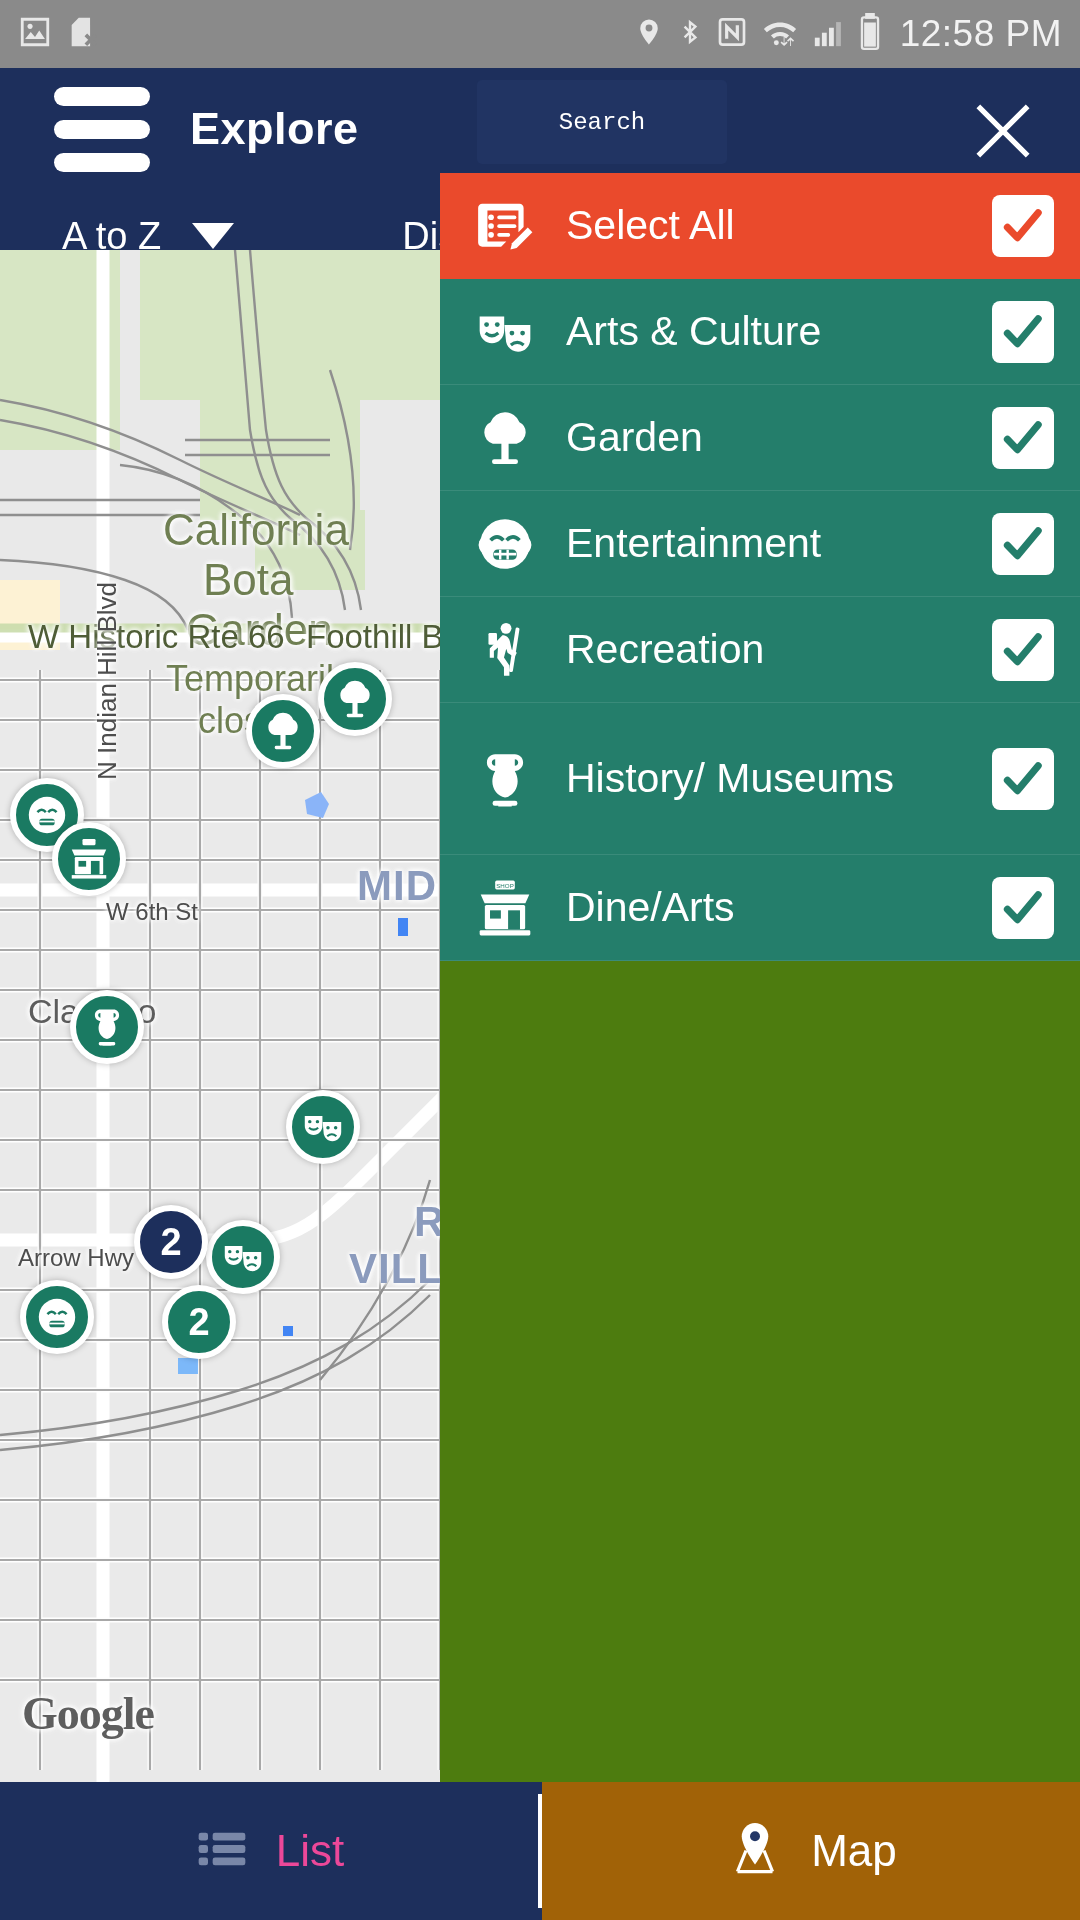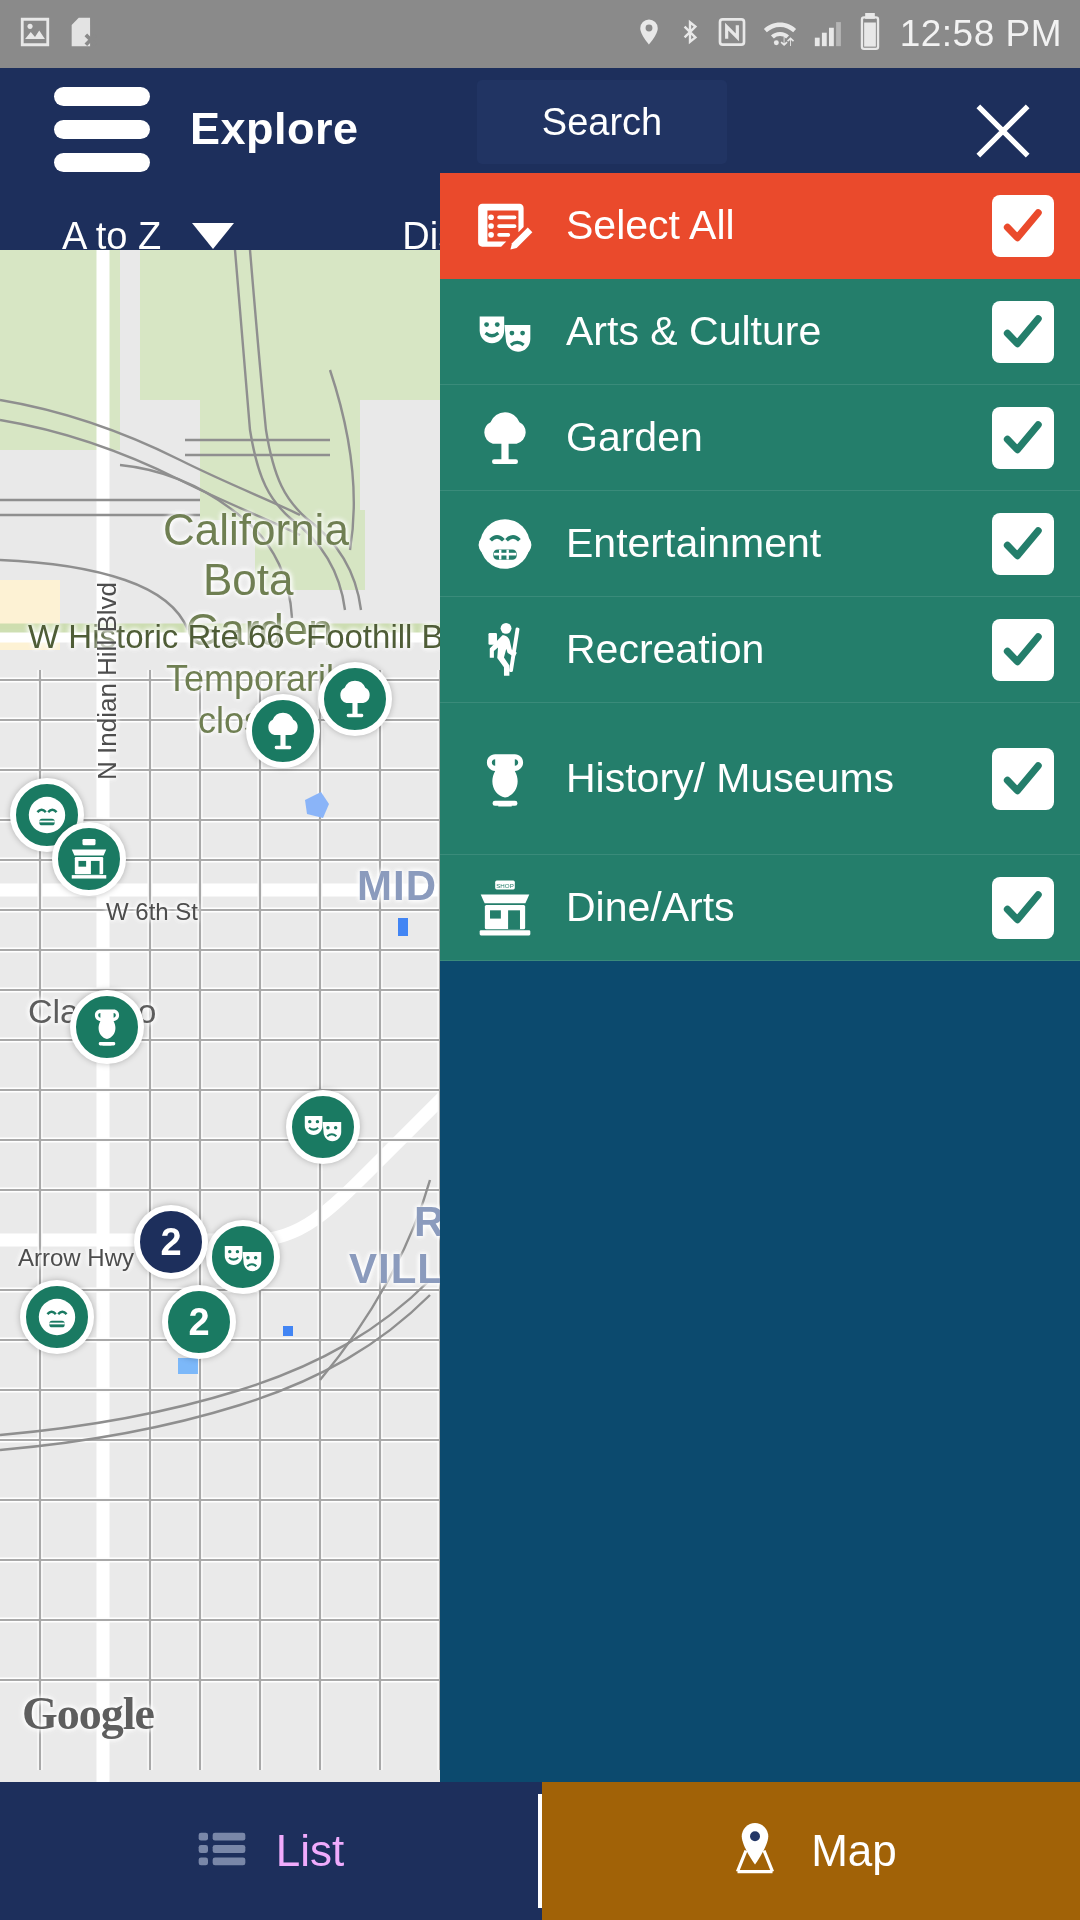--- a/index.html
+++ b/index.html
@@ -32,21 +32,21 @@
   }
   .hamburger span { display:block; height: 19px; background: #fff; border-radius: 10px; }
   .appbar-title {
     color: #fff; font-size: 45px; font-weight: bold; margin-left: 40px;
     letter-spacing: .5px;
   }
   .search-btn {
     position: absolute; left: 477px; top: 12px; width: 250px; height: 84px;
     background: #213463; border-radius: 5px;
     display: flex; align-items: center; justify-content: center;
-    color: #fff; font-size: 38px; cursor: pointer;
+    color: #fff; font-size: 24px; cursor: pointer; font-family: Liberation Mono, monospace;
   }
   .close-btn {
     position: absolute; right: 40px; top: 26px; width: 74px; height: 74px;
     cursor: pointer;
   }
 
   
   .sortbar {
     position: absolute; top: 190px; left: 0; width: 1080px; height: 60px;
     background: #1d2f5c; display: flex; align-items: center; color: #fff;
@@ -89,21 +89,21 @@
   .gwatermark {
     position: absolute; left: 22px; bottom: 42px;
     font-family: "Liberation Serif", serif; font-size: 46px; font-weight: bold;
     color: #5e5e5e; letter-spacing: -1px;
     text-shadow: 0 0 5px #fff, 0 0 5px #fff, 0 0 8px #fff;
   }
 
   
   .filter-panel {
     position: absolute; top: 173px; left: 440px; width: 640px; height: 1609px;
-    background: #0c4a6e;
+    background: #4d7c0f;
   }
   .filter-row {
     display: flex; align-items: center; height: 106px;
     padding-left: 26px; padding-right: 26px; cursor: pointer;
     border-bottom: 1px solid rgba(255,255,255,.10);
   }
   .filter-row.select-all { background: #ea4a2c; border-bottom: none; }
   .filter-row.cat { background: #247e6b; }
   .filter-row.tall { height: 152px; }
   .filter-icon {
@@ -121,21 +121,21 @@
   .bottomnav {
     position: absolute; bottom: 0; left: 0; width: 1080px; height: 138px;
     background: #1d2f5c; display: flex;
   }
   .nav-tab {
     flex: 1; display: flex; align-items: center; justify-content: center;
     gap: 26px; cursor: pointer;
   }
   .nav-tab.active { background: #a16207; }
   .nav-label { font-size: 44px; }
-  .nav-tab.inactive .nav-label { color: #f0abfc; }
+  .nav-tab.inactive .nav-label { color: #ec4899; }
   .nav-tab.active .nav-label { color: #fff; }
   .nav-divider { width: 4px; background: #fff; margin: 12px 0; }
 </style>
 </head>
 <body>
 
 <div id="app">
 
   <div class="statusbar">
     <div class="sb-left">

